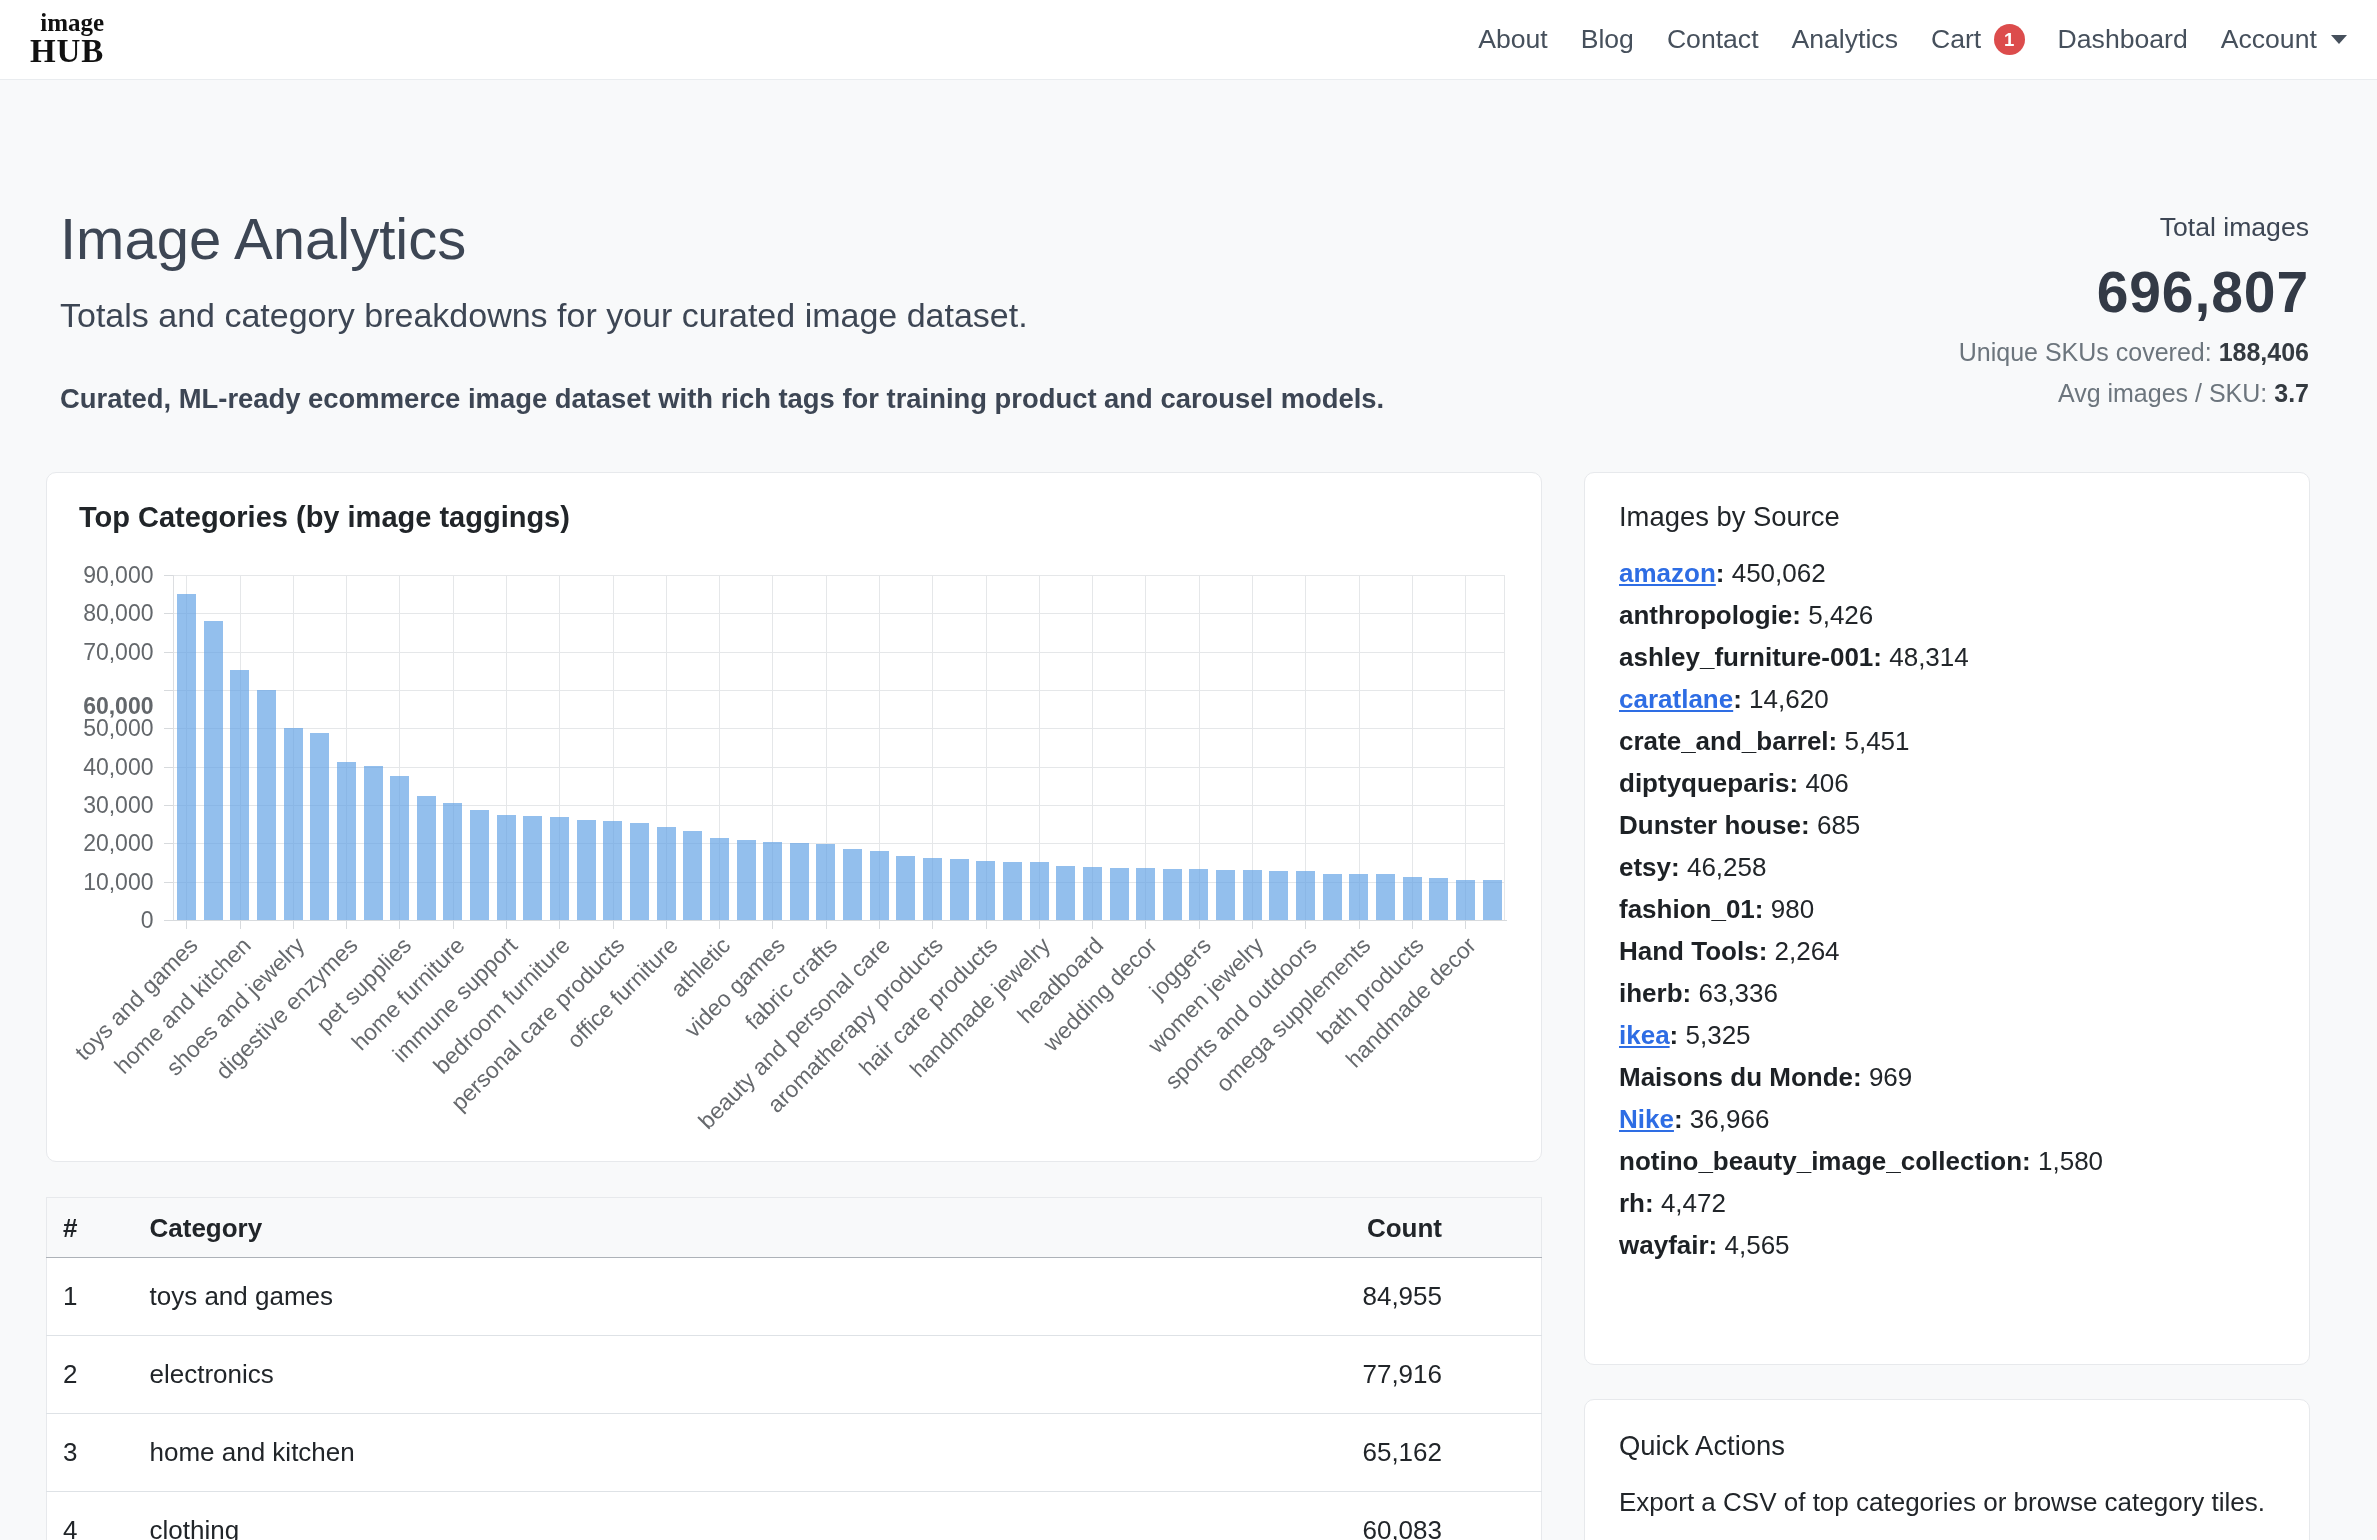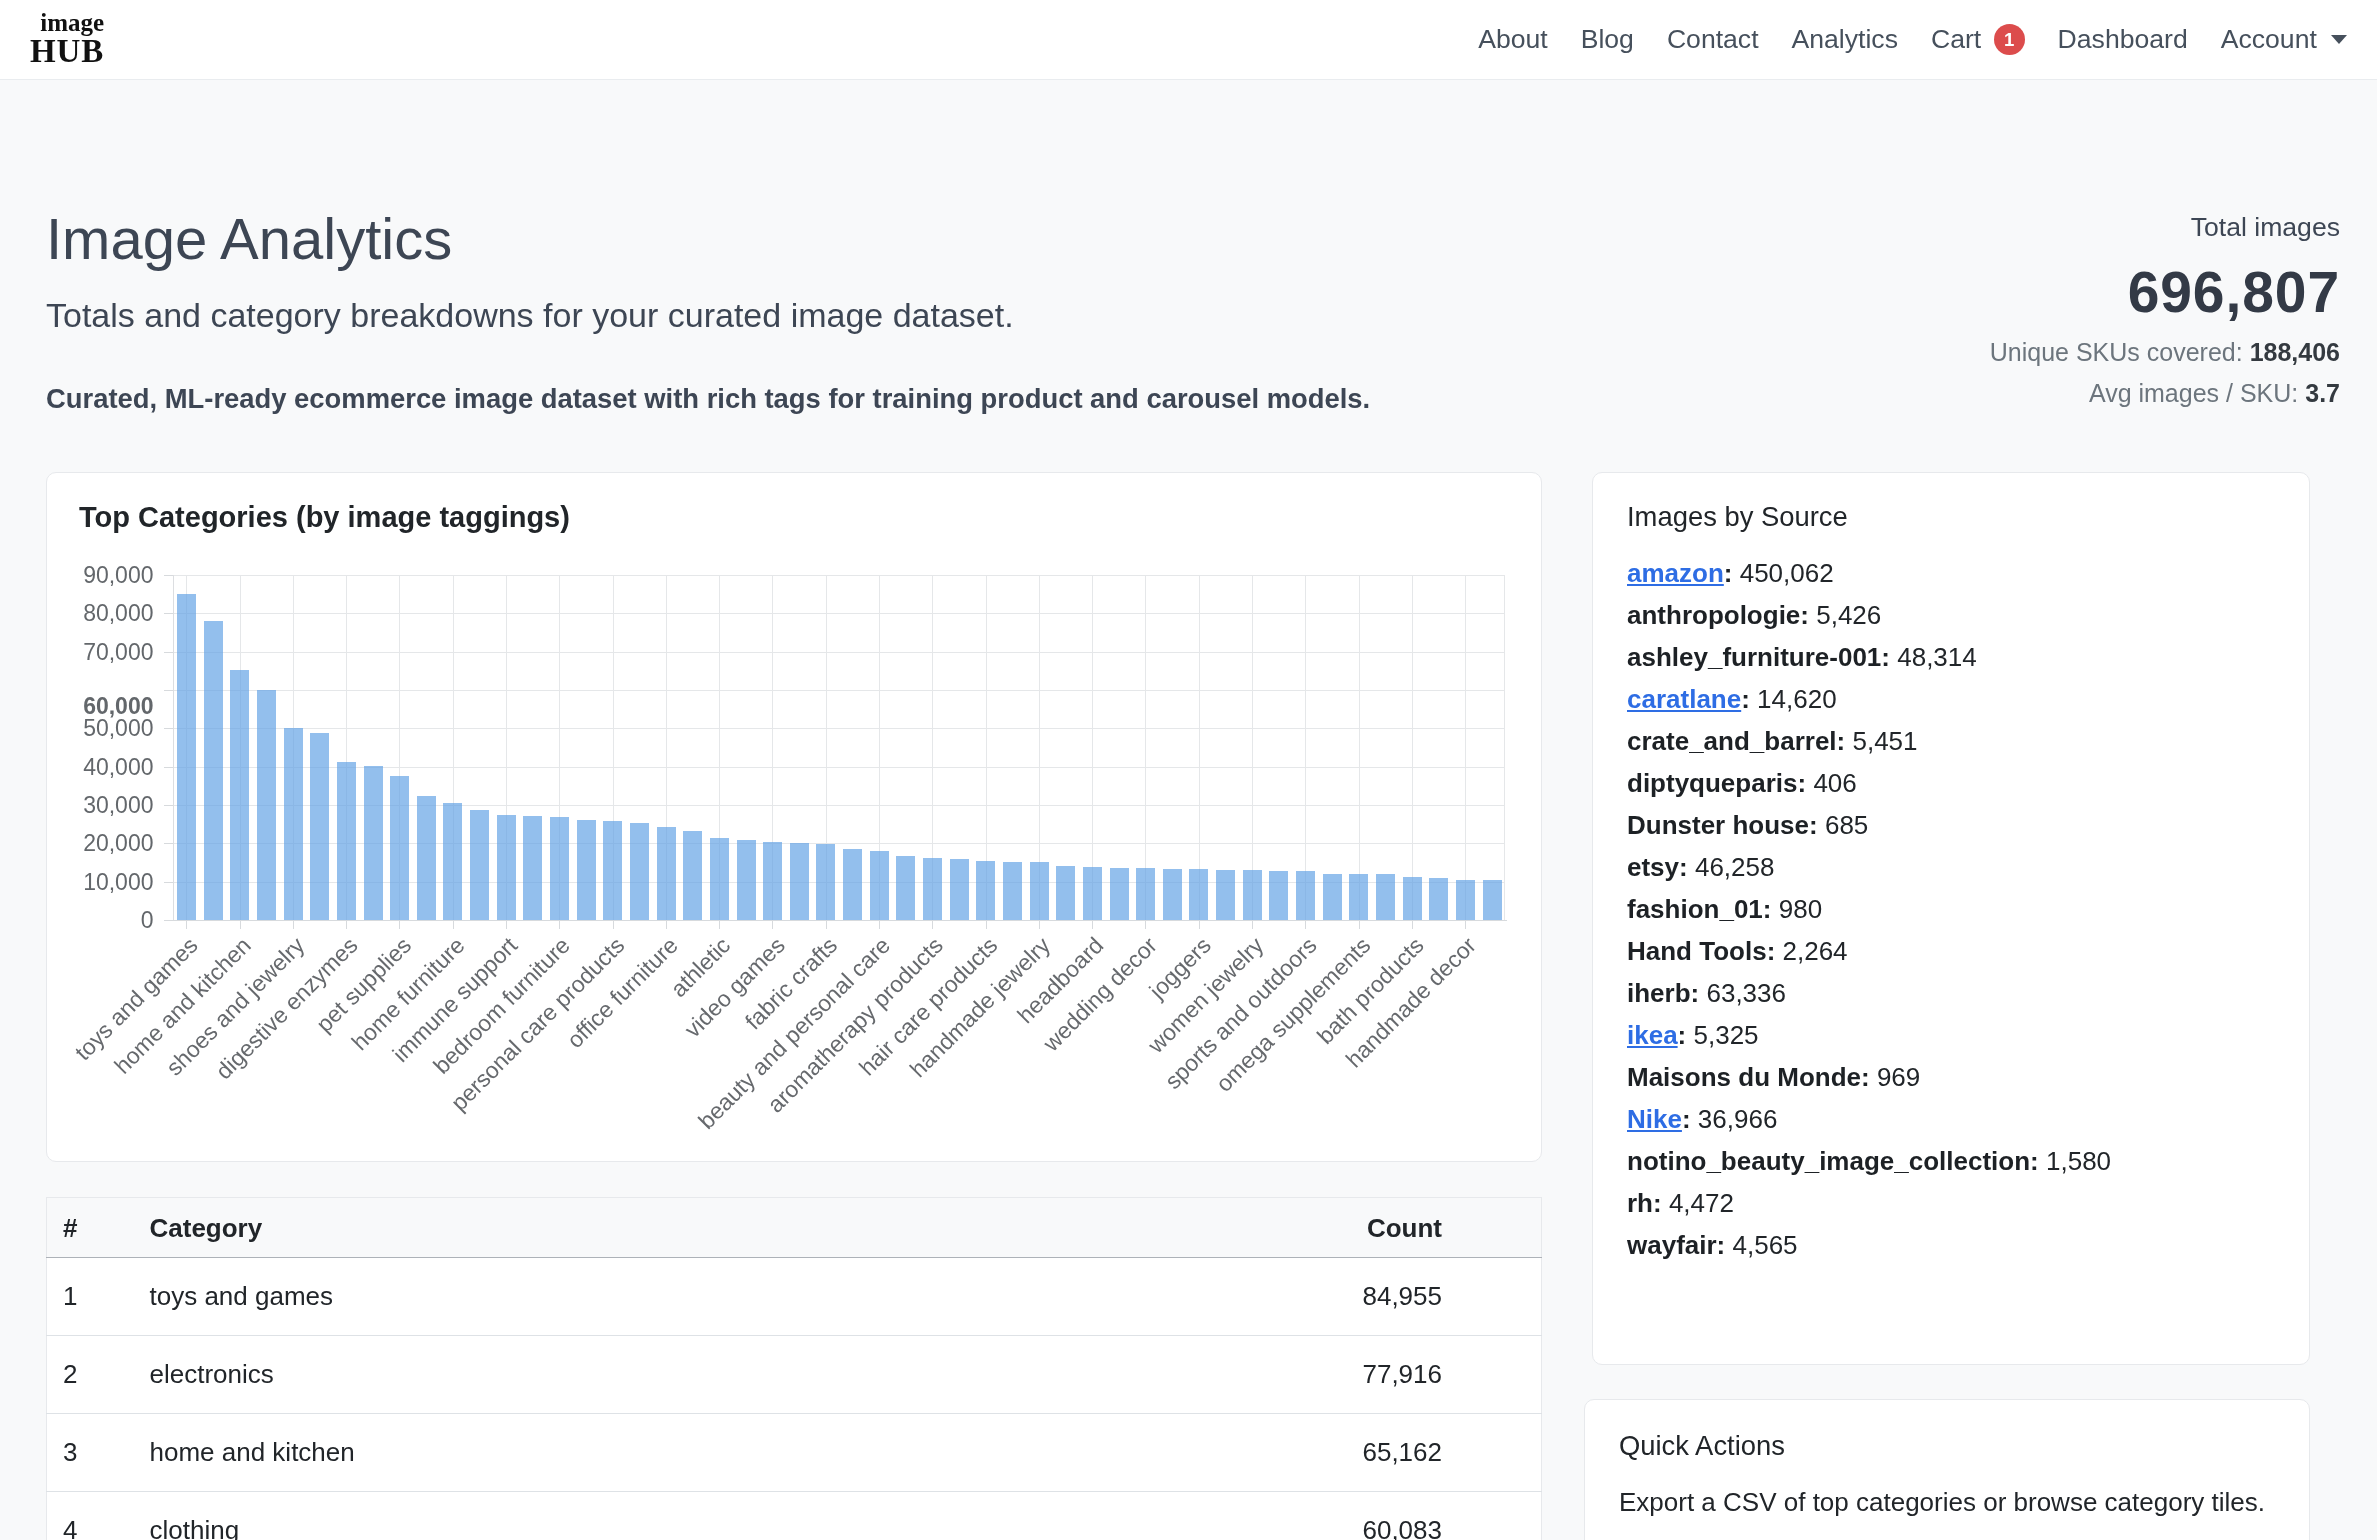--- a/index.html
+++ b/index.html
@@ -32,21 +32,21 @@
     color: #fff; font-size: 18.6px; font-weight: 700;
     display: inline-flex; align-items: center; justify-content: center;
   }
   .caret {
     width: 0; height: 0; display: inline-block; margin-left: 1.8px;
     border-left: 8px solid transparent; border-right: 8px solid transparent;
     border-top: 9.7px solid #46505c;
   }
 
   
-  .hero { display: flex; padding: 127px 37px 0 46px; }
+  .hero { display: flex; padding: 127px 68px 0 46px; margin-left: 14px; }
   .hero-left { flex: 1 1 auto; }
   .page-title { font-size: 58px; font-weight: 400; color: #3d4654; line-height: 1.1; }
   .page-subtitle { font-size: 34px; font-weight: 300; color: #3d4654; margin-top: 25px; }
   .page-tagline { font-size: 27.4px; font-weight: 700; color: #3d4654; margin-top: 48px; }
   .hero-right { flex: 0 0 auto; text-align: right; padding-top: 5.3px; }
   .total-label { font-size: 26.6px; color: #3d4654; }
   .total-value { font-size: 57px; font-weight: 700; color: #333a46; margin-top: 16px; letter-spacing: 0.9px; }
   .stat-line { font-size: 25px; color: #6c757d; margin-top: 12.4px; }
   .stat-line:first-of-type { margin-top: 37px; }
   .stat-line b { color: #343a40; }
@@ -88,21 +88,21 @@
   }
   .cat-table thead th {
     background: #f8f9fa; text-align: left; font-weight: 700;
     padding: 15px 0 13.3px; border-bottom: 1.8px solid #adb2b8;
   }
   .cat-table td { padding: 23px 0; border-bottom: 0.9px solid #dee2e6; }
   .cat-table .col-rank { padding-left: 16px; width: 103px; }
   .cat-table .col-count { text-align: right; padding-right: 99px; }
 
   
-  .sources-card { padding: 28px 34px; min-height: 893px; margin-left: 8px; }
+  .sources-card { padding: 28px 34px; min-height: 893px; }
   .card-title { font-size: 27.4px; font-weight: 500; color: #212529; }
   .sources-list { margin-top: 19.5px; }
   .source-item { font-size: 26px; line-height: 42px; color: #212529; }
   .source-name { font-weight: 700; color: #1d2125; }
   a.source-name { color: #2e6de4; text-decoration: underline; cursor: pointer; }
   .qa-card { margin-top: 34px; padding: 30px 34px; height: 319px; }
   .qa-text { font-size: 26px; color: #212529; margin-top: 25px; }
 </style>
 </head>
 <body>

